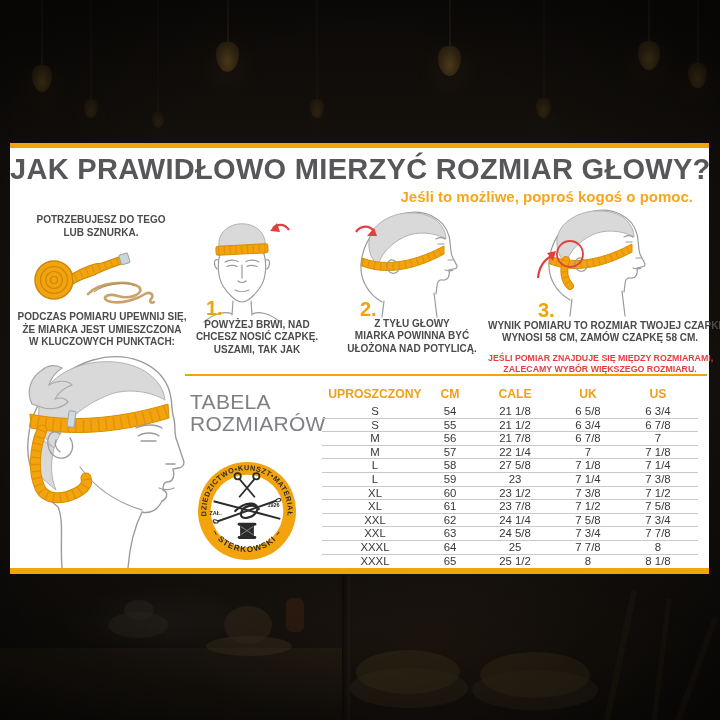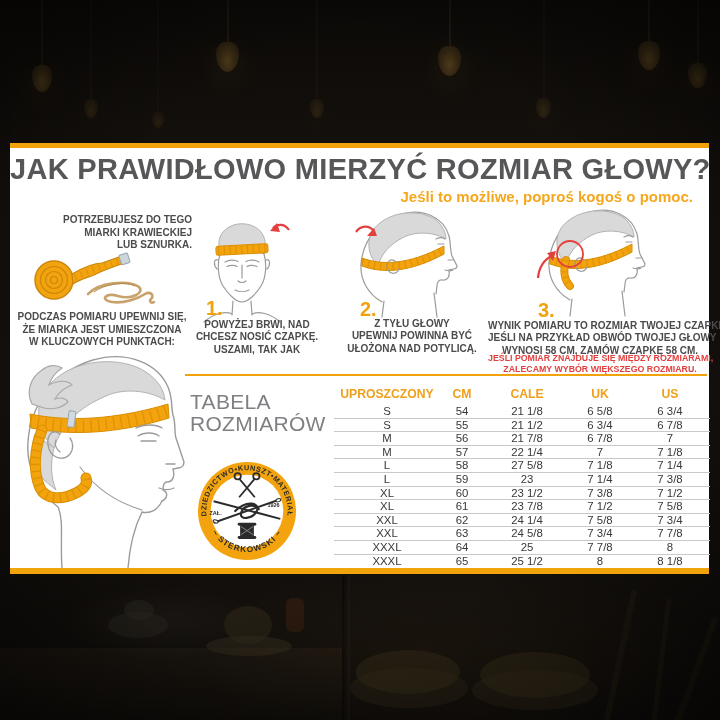--- a/index.html
+++ b/index.html
@@ -26,29 +26,29 @@
   .vignette{position:absolute;inset:0;pointer-events:none;
     background:radial-gradient(ellipse at 50% 46%,rgba(0,0,0,0) 52%,rgba(0,0,0,.55) 100%);}
   
   .panel{position:absolute;left:10px;top:143px;width:699px;height:420px;background:#ffffff;
     border-top:5px solid #F1A30C;border-bottom:6px solid #F1A30C;}
   .ln{display:block;white-space:nowrap;}
   .title{position:absolute;left:0;right:0;top:5px;text-align:center;
     font-size:29px;font-weight:700;letter-spacing:.3px;color:#57575a;white-space:nowrap;}
   .subtitle{position:absolute;right:16px;top:40px;font-size:15px;font-weight:700;color:#F5A81E;}
   .smalltext{font-size:10px;font-weight:700;color:#4b4b4d;line-height:12.6px;text-align:center;}
-  .intro{position:absolute;left:0;top:66px;width:182px;text-align:right;}
+  .intro{position:absolute;left:0;top:66px;width:182px;}
   .note{position:absolute;left:0;top:163px;width:184px;}
   .stepnum{position:absolute;font-size:20px;font-weight:700;color:#F1A30C;}
   .steptext{position:absolute;text-align:center;font-size:10px;font-weight:700;color:#4b4b4d;line-height:12.4px;}
   .stepwarn{position:absolute;text-align:center;font-size:9.5px;font-weight:700;color:#E2403E;line-height:11.5px;}
   .divider{position:absolute;left:175px;top:226px;width:522px;height:2px;background:#F1A30C;}
   .table-title{position:absolute;left:180px;top:243px;font-size:21px;line-height:21.5px;
     color:#7f8083;letter-spacing:.3px;font-weight:400;}
-  .size-table{position:absolute;left:324px;top:238px;width:376px;border-collapse:collapse;}
+  .size-table{position:absolute;left:312px;top:238px;width:376px;border-collapse:collapse;}
   .size-table th{font-size:12.2px;font-weight:700;color:#EFA01B;text-align:center;padding:1px 0 4px;}
   .size-table td{font-size:11.4px;line-height:12.6px;height:12.6px;color:#38383a;text-align:center;padding:0;}
   .size-table tbody tr:not(:last-child){border-bottom:1px solid #c9c9c9;}
   svg{display:block;}
   .abs{position:absolute;}
 </style>
 </head>
 <body>
 
 <div class="stage">
@@ -111,21 +111,20 @@
     <div class="vignette"></div>
   </div>
 
   <div class="panel">
 
     <div class="title">JAK PRAWIDŁOWO MIERZYĆ ROZMIAR GŁOWY?</div>
     <div class="subtitle">Jeśli to możliwe, poproś kogoś o pomoc.</div>
 
     <div class="intro smalltext">
       <span class="ln">POTRZEBUJESZ DO TEGO</span>
-      <span class="ln">MIARKI KRAWIECKIEJ</span>
       <span class="ln">LUB SZNURKA.</span>
     </div>
 
     <svg class="abs" style="left:12px;top:100px" width="142" height="62" viewBox="0 0 142 62">
       <g>
         <circle cx="32" cy="32" r="19" fill="#F2A30E" stroke="#C9880A" stroke-width="1.5"></circle>
         <circle cx="32" cy="32" r="13.5" fill="none" stroke="#C9880A" stroke-width="1.2"></circle>
         <circle cx="32" cy="32" r="8.5" fill="none" stroke="#C9880A" stroke-width="1.2"></circle>
         <circle cx="32" cy="32" r="3.5" fill="none" stroke="#C9880A" stroke-width="1.2"></circle>
         <path d="M50,26 C62,19 72,15 80,15 L100,8 L102,15 C92,19 84,21 72,27 C64,30 56,32 51,36 Z" fill="#F2A30E" stroke="#C9880A" stroke-width="1.2"></path>
@@ -219,21 +218,21 @@
         <path d="M93,66 C96,67 99,67 101,66"></path>
       </g>
       <g>
         <path d="M4,28 C9,21 17,21 22,27" stroke="#E2403E" stroke-width="2.2" fill="none"></path>
         <path d="M25,32 L15,32 L22,24 Z" fill="#E2403E"></path>
       </g>
     </svg>
     <div class="stepnum" style="left:350px;top:150px">2.</div>
     <div class="steptext" style="left:312px;top:170px;width:180px">
       <span class="ln">Z TYŁU GŁOWY</span>
-      <span class="ln">UPEWNIJ POWINNA BYĆ</span>
+      <span class="ln">MIARKA POWINNA BYĆ</span>
       <span class="ln">UŁOŻONA NAD POTYLICĄ.</span>
     </div>
 
     <svg class="abs" style="left:522px;top:52px" width="122" height="118" viewBox="0 0 122 118">
       <g transform="translate(8,2)">
         <g stroke="#9b9b9b" stroke-width="1.2" fill="none" stroke-linecap="round">
           <path d="M30,98 C16,90 8,76 9,60 C11,36 27,16 50,10 C72,4 92,14 97,32 C99,40 98,47 100,52 L105,62 C105,64 103,65 101,65 L97,66 C98,72 96,77 90,76 C87,75.6 85,78 85,82 L84,90"></path>
           <path d="M32,97 L30,114 M82,89 L85,114"></path>
         </g>
         <path d="M26,62 C14,50 13,30 28,19 C44,6 70,6 84,16 C91,22 94,29 94,35 C82,28 64,27 52,33 C38,40 29,50 26,62 Z" fill="#d9d9d9" stroke="#b2b2b2"></path>
@@ -256,21 +255,20 @@
         <circle cx="30" cy="52" r="13" stroke="#E2403E" stroke-width="1.8" fill="none"></circle>
         <g>
           <path d="M-2,76 C-1,65 5,57 13,53" stroke="#E2403E" stroke-width="2.2" fill="none"></path>
           <path d="M16,49 L7,51 L13,59 Z" fill="#E2403E"></path>
         </g>
       </g>
     </svg>
     <div class="stepnum" style="left:528px;top:151px">3.</div>
     <div class="steptext s3" style="left:478px;top:172px;width:224px">
       <span class="ln">WYNIK POMIARU TO ROZMIAR TWOJEJ CZAPKI.</span>
-      <span class="ln">JEŚLI NA PRZYKŁAD OBWÓD TWOJEJ GŁOWY</span>
       <span class="ln">WYNOSI 58 CM, ZAMÓW CZAPKĘ 58 CM.</span>
     </div>
     <div class="stepwarn s3" style="left:478px;top:205px;width:224px;font-size:8.8px;line-height:11px">
       <span class="ln">JEŚLI POMIAR ZNAJDUJE SIĘ MIĘDZY ROZMIARAMI,</span>
       <span class="ln">ZALECAMY WYBÓR WIĘKSZEGO ROZMIARU.</span>
     </div>
 
     <div class="divider"></div>
 
     <div class="table-title">

